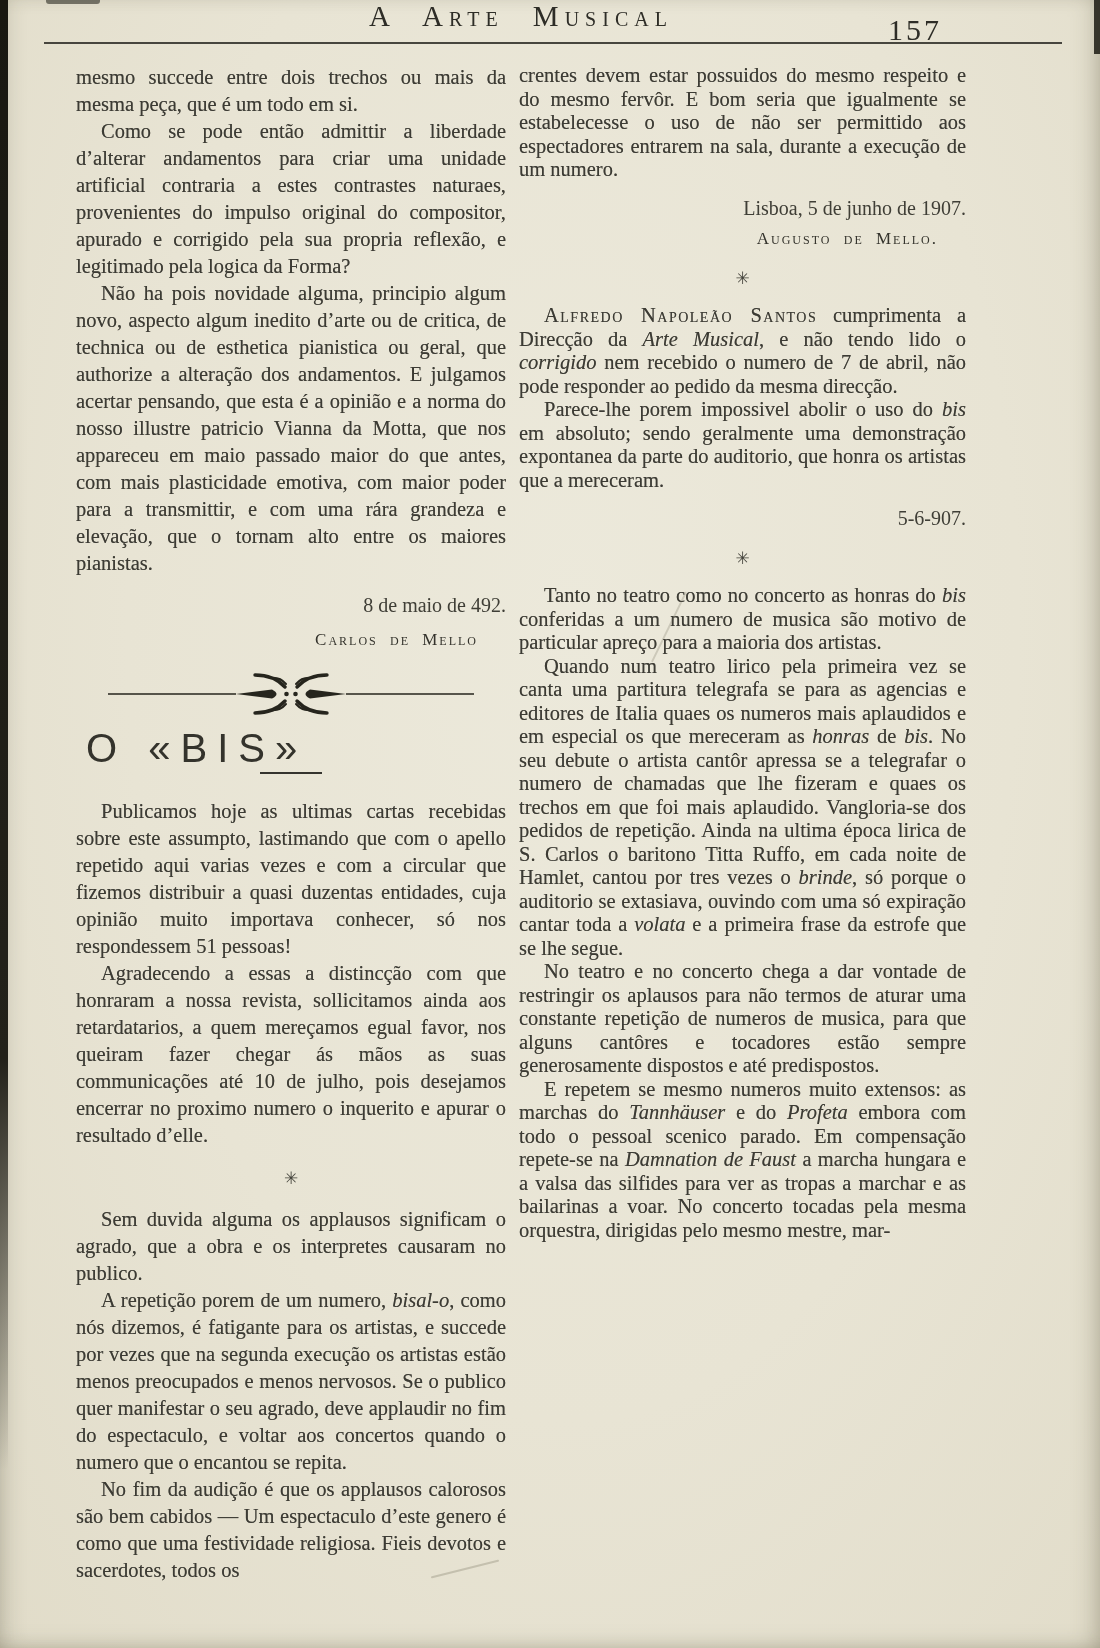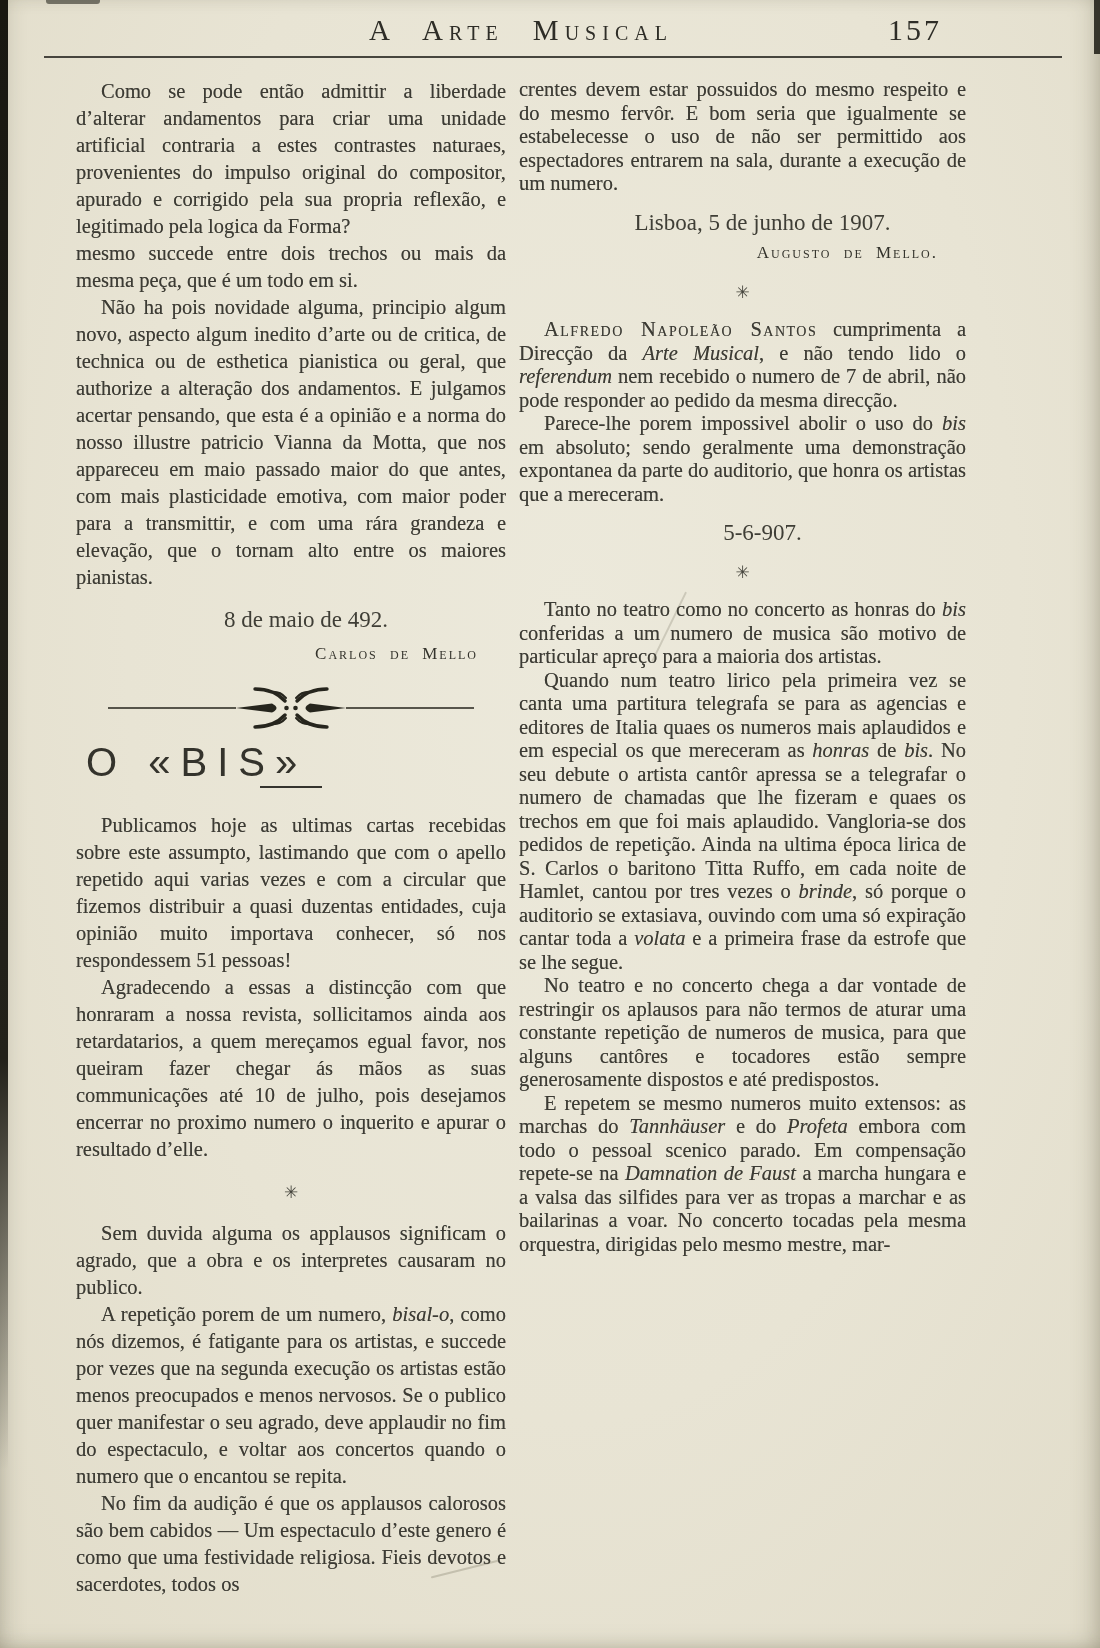--- a/index.html
+++ b/index.html
@@ -17,41 +17,41 @@
     overflow:hidden;
   }
   
   .edge-left{position:absolute;top:0;left:0;width:8px;height:1470px;
     background:linear-gradient(to bottom,#191811 0%,#23221a 72%,rgba(35,34,26,0) 100%);}
   .edge-top-right{position:absolute;top:0;right:0;width:6px;height:54px;background:#1c1b14;opacity:.85;}
   .corner-top-left{position:absolute;top:0;left:46px;width:54px;height:4px;background:#1c1b14;opacity:.55;border-radius:0 0 3px 3px;}
   .crease-1{position:absolute;left:668px;top:588px;width:2px;height:78px;background:rgba(95,90,72,.22);transform:rotate(26deg);border-radius:2px;}
   .crease-2{position:absolute;left:430px;top:1568px;width:70px;height:2px;background:rgba(95,90,72,.25);transform:rotate(-14deg);border-radius:2px;}
 
-  header{position:relative;padding-top:14px;}
+  header{position:relative;}
   .header-inner{margin:0 134px 0 76px;text-align:center;}
   .header-title{
     display:inline-block;
     font-variant:small-caps;
     font-size:29px;letter-spacing:6px;word-spacing:16px;
     color:#2e2d27;
   }
   .page-number{position:absolute;top:13px;right:158px;font-size:30px;letter-spacing:3px;color:#2e2d27;}
   .header-rule{height:2px;background:#35342e;margin:9px 38px 0 44px;opacity:.9;}
 
   .columns{display:grid;grid-template-columns:430px 447px;column-gap:13px;padding:20px 0 0 76px;}
   .col{text-align:justify;font-size:20.5px;}
   .col-left{line-height:27px;}
   .col-right{line-height:23.5px;}
   .para{margin:0;text-shadow:0 0 .3px rgba(60,59,52,.55);}
   .para.indent{text-indent:25px;}
   .it{font-style:italic;}
   .sc{font-variant:small-caps;letter-spacing:1.5px;}
 
-  .dateline{font-size:23px;text-align:center;margin:15px 0 2px 30px;color:#3f3e36;}
+  .dateline{font-size:20px;text-align:right;margin:15px 0 2px 30px;color:#3f3e36;}
   .col-right .dateline{margin-left:40px;}
   .signature{font-variant:small-caps;font-size:17px;letter-spacing:2px;word-spacing:6px;
     text-align:right;margin:7px 28px 2px 0;color:#34332c;}
   .heading{font-family:Liberation Sans, sans-serif;font-weight:normal;font-size:40px;
     letter-spacing:10px;text-indent:10px;text-align:left;margin:18px 0 10px;color:#34332c;}
   .heading-rule{width:62px;height:2px;background:#35342e;margin:2px auto 24px;}
   .star{font-family:"DejaVu Sans", sans-serif;font-size:17px;text-align:center;
     margin:16px 0 14px;color:#45443c;}
   .ornament{display:flex;justify-content:center;margin:18px 0 4px;}
 </style>
@@ -68,22 +68,22 @@
   <header>
     <div class="header-inner">
       <span class="header-title">A Arte Musical</span>
     </div>
     <span class="page-number">157</span>
   </header>
   <div class="header-rule"></div>
 
   <main class="columns">
     <section class="col col-left" id="col-left">
+        <p class="para"><span>mesmo succede entre dois trechos ou mais da mesma peça, que é um todo em si.</span></p>
         <p class="para indent"><span>Como se pode então admittir a liberdade d’alterar andamentos para criar uma unidade artificial contraria a estes contrastes naturaes, provenientes do impulso original do compositor, apurado e corrigido pela sua propria reflexão, e legitimado pela logica da Forma?</span></p>
-        <p class="para"><span>mesmo succede entre dois trechos ou mais da mesma peça, que é um todo em si.</span></p>
         <p class="para indent"><span>Não ha pois novidade alguma, principio algum novo, aspecto algum inedito d’arte ou de critica, de technica ou de esthetica pianistica ou geral, que authorize a alteração dos andamentos. E julgamos acertar pensando, que esta é a opinião e a norma do nosso illustre patricio Vianna da Motta, que nos appareceu em maio passado maior do que antes, com mais plasticidade emotiva, com maior poder para a transmittir, e com uma rára grandeza e elevação, que o tornam alto entre os maiores pianistas.</span></p>
         <div class="dateline">8 de maio de 492.</div>
         <div class="signature">Carlos de Mello</div>
         <div class="ornament">
     <svg width="370" height="46" viewBox="0 0 370 46" aria-hidden="true">
       <line x1="2" y1="23" x2="130" y2="23" stroke="#26251d" stroke-width="1.6"></line>
       <line x1="240" y1="23" x2="368" y2="23" stroke="#26251d" stroke-width="1.6"></line>
       <path d="M130 23 L166 18.5 Q175 23 166 27.5 Z" fill="#26251d"></path>
       <path d="M240 23 L204 18.5 Q195 23 204 27.5 Z" fill="#26251d"></path>
       <path d="M179 16 Q168 4 149 4" stroke="#26251d" stroke-width="3.4" fill="none" stroke-linecap="round"></path>
@@ -105,21 +105,21 @@
         <div class="star">✳</div>
         <p class="para indent"><span>Sem duvida alguma os applausos significam o agrado, que a obra e os interpretes causaram no publico.</span></p>
         <p class="para indent"><span>A repetição porem de um numero, </span><span class="it">bisal-o</span><span>, como nós dizemos, é fatigante para os artistas, e succede por vezes que na segunda execução os artistas estão menos preocupados e menos nervosos. Se o publico quer manifestar o seu agrado, deve applaudir no fim do espectaculo, e voltar aos concertos quando o numero que o encantou se repita.</span></p>
         <p class="para indent"><span>No fim da audição é que os applausos calorosos são bem cabidos — Um espectaculo d’este genero é como que uma festividade religiosa. Fieis devotos e sacerdotes, todos os</span></p>
       </section>
     <section class="col col-right" id="col-right">
         <p class="para"><span>crentes devem estar possuidos do mesmo respeito e do mesmo fervôr. E bom seria que igualmente se estabelecesse o uso de não ser permittido aos espectadores entrarem na sala, durante a execução de um numero.</span></p>
         <div class="dateline">Lisboa, 5 de junho de 1907.</div>
         <div class="signature">Augusto de Mello.</div>
         <div class="star">✳</div>
-        <p class="para indent"><span class="sc">Alfredo Napoleão Santos</span><span> cumprimenta a Direcção da </span><span class="it">Arte Musical</span><span>, e não tendo lido o </span><span class="it">referendum</span><span> nem recebido o numero de 7 de abril, não pode responder ao pedido da mesma direcção.</span></p>
+        <p class="para indent"><span class="sc">Alfredo Napoleão Santos</span><span> cumprimenta a Direcção da </span><span class="it">Arte Musical</span><span>, e não tendo lido o </span><span class="it">corrigido</span><span> nem recebido o numero de 7 de abril, não pode responder ao pedido da mesma direcção.</span></p>
         <p class="para indent"><span>Parece-lhe porem impossivel abolir o uso do </span><span class="it">bis</span><span> em absoluto; sendo geralmente uma demonstração expontanea da parte do auditorio, que honra os artistas que a mereceram.</span></p>
         <div class="dateline">5-6-907.</div>
         <div class="star">✳</div>
         <p class="para indent"><span>Tanto no teatro como no concerto as honras do </span><span class="it">bis</span><span> conferidas a um numero de musica são motivo de particular apreço para a maioria dos artistas.</span></p>
         <p class="para indent"><span>Quando num teatro lirico pela primeira vez se canta uma partitura telegrafa se para as agencias e editores de Italia quaes os numeros mais aplaudidos e em especial os que mereceram as </span><span class="it">honras</span><span> de </span><span class="it">bis</span><span>. No seu debute o artista cantôr apressa se a telegrafar o numero de chamadas que lhe fizeram e quaes os trechos em que foi mais aplaudido. Vangloria-se dos pedidos de repetição. Ainda na ultima época lirica de S. Carlos o baritono Titta Ruffo, em cada noite de Hamlet, cantou por tres vezes o </span><span class="it">brinde</span><span>, só porque o auditorio se extasiava, ouvindo com uma só expiração cantar toda a </span><span class="it">volata</span><span> e a primeira frase da estrofe que se lhe segue.</span></p>
         <p class="para indent"><span>No teatro e no concerto chega a dar vontade de restringir os aplausos para não termos de aturar uma constante repetição de numeros de musica, para que alguns cantôres e tocadores estão sempre generosamente dispostos e até predispostos.</span></p>
         <p class="para indent"><span>E repetem se mesmo numeros muito extensos: as marchas do </span><span class="it">Tannhäuser</span><span> e do </span><span class="it">Profeta</span><span> embora com todo o pessoal scenico parado. Em compensação repete-se na </span><span class="it">Damnation de Faust</span><span> a marcha hungara e a valsa das silfides para ver as tropas a marchar e as bailarinas a voar. No concerto tocadas pela mesma orquestra, dirigidas pelo mesmo mestre, mar-</span></p>
       </section>
   </main>
 </div>

